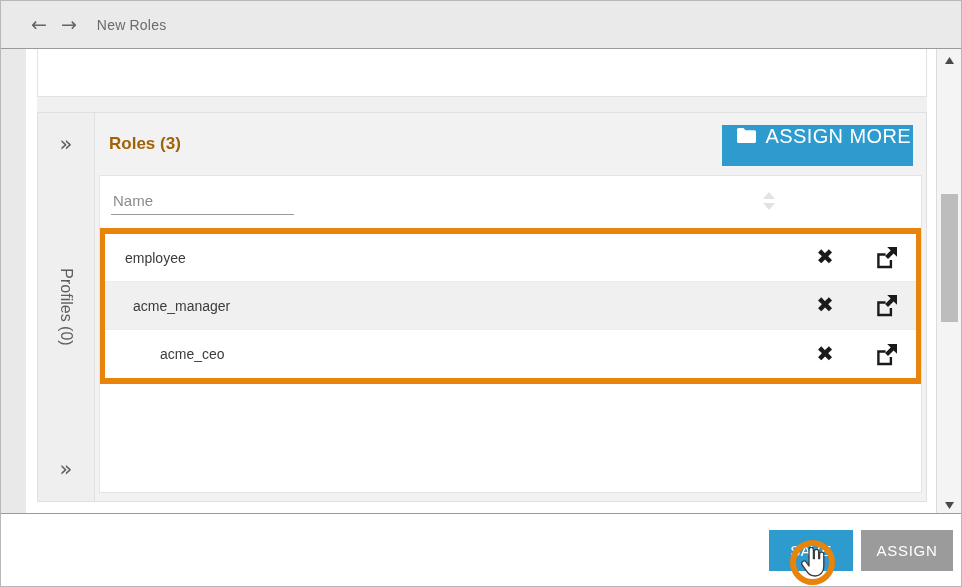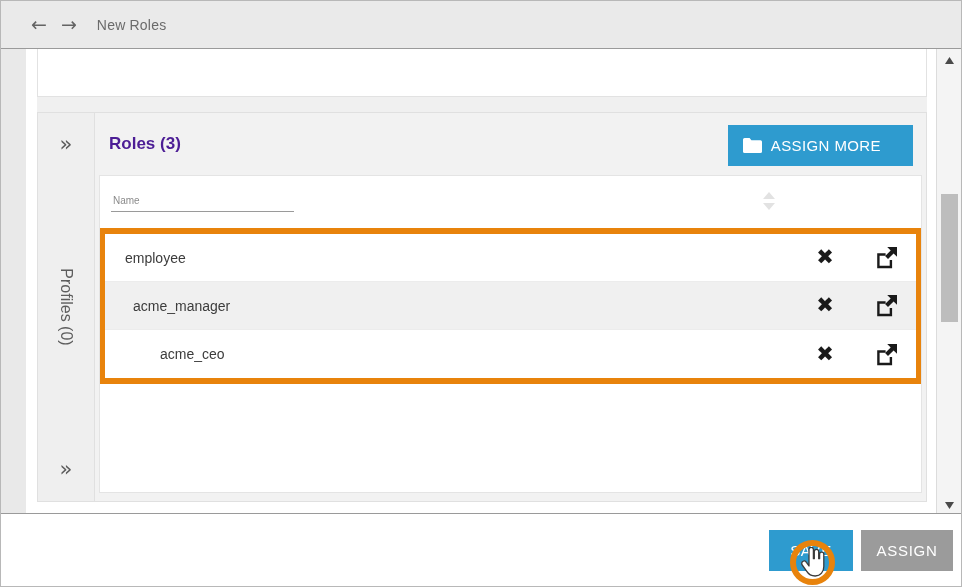--- a/index.html
+++ b/index.html
@@ -138,34 +138,33 @@
   .roles-head {
     height: 62px;
     position: relative;
     display: flex;
     align-items: center;
     padding: 0 0 0 14px;
   }
   .roles-title {
     font-size: 17px;
     font-weight: bold;
-    color: #4c1d95;
+    color: #a16207;
   }
   .assign-btn {
     position: absolute;
     right: 13px; top: 12px;
     height: 41px;
     background: #2e9bcf;
     color: #ffffff;
     border: none;
     display: flex;
-    align-items: center;
     gap: 9px;
-    padding: 0 32px 0 15px;
-    font-size: 15px;
+    padding: 0 2px 0 15px;
+    font-size: 20px;
     letter-spacing: .4px;
     cursor: pointer;
     font-family: "Liberation Sans", sans-serif;
   }
   .folder-icon { width: 19px; height: 15px; display: block; }
 
   
   .table-box {
     position: absolute;
     left: 4px; top: 62px;
@@ -182,21 +181,21 @@
     position: relative;
     display: flex;
     align-items: center;
   }
   .filter-input {
     margin-left: 11px;
     width: 183px;
     border: none;
     border-bottom: 1px solid #9a9a9a;
     background: transparent;
-    font-size: 10px;
+    font-size: 15px;
     color: #8b8b8b;
     padding: 3px 0 5px 2px;
     outline: none;
     font-family: "Liberation Sans", sans-serif;
   }
   .filter-input::placeholder { color: #8b8b8b; opacity: 1; }
   .sort-indicator {
     position: absolute;
     right: 145px; top: 15px;
     width: 14px; height: 20px;

